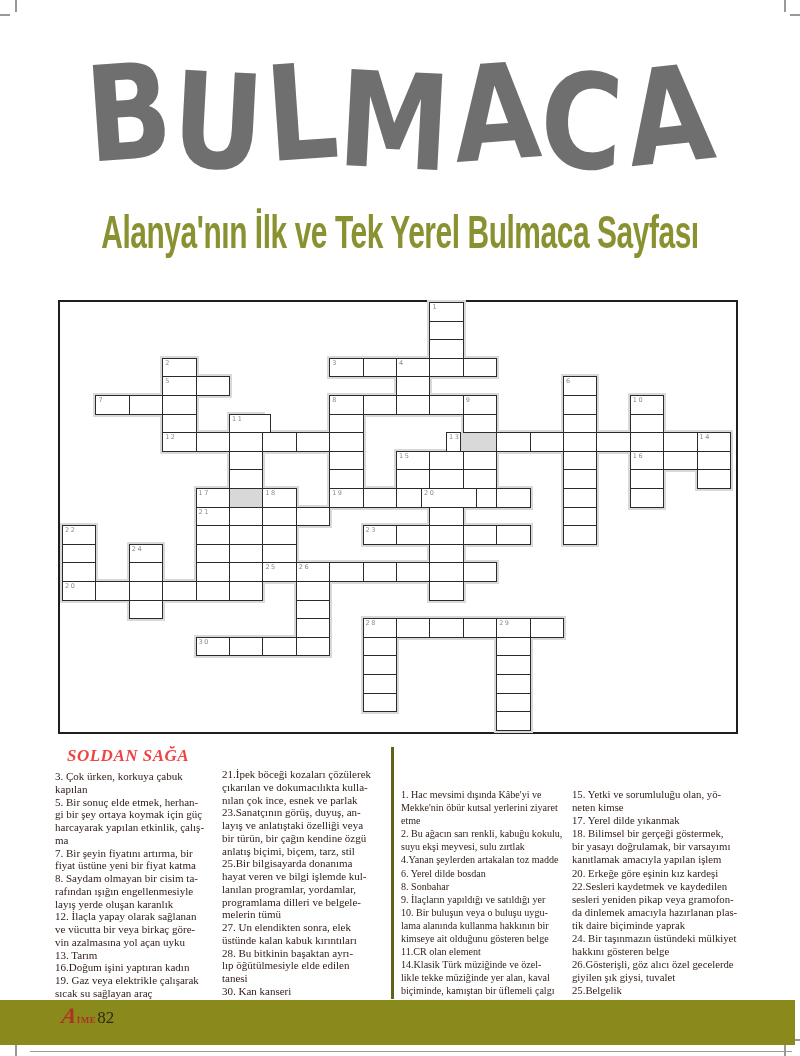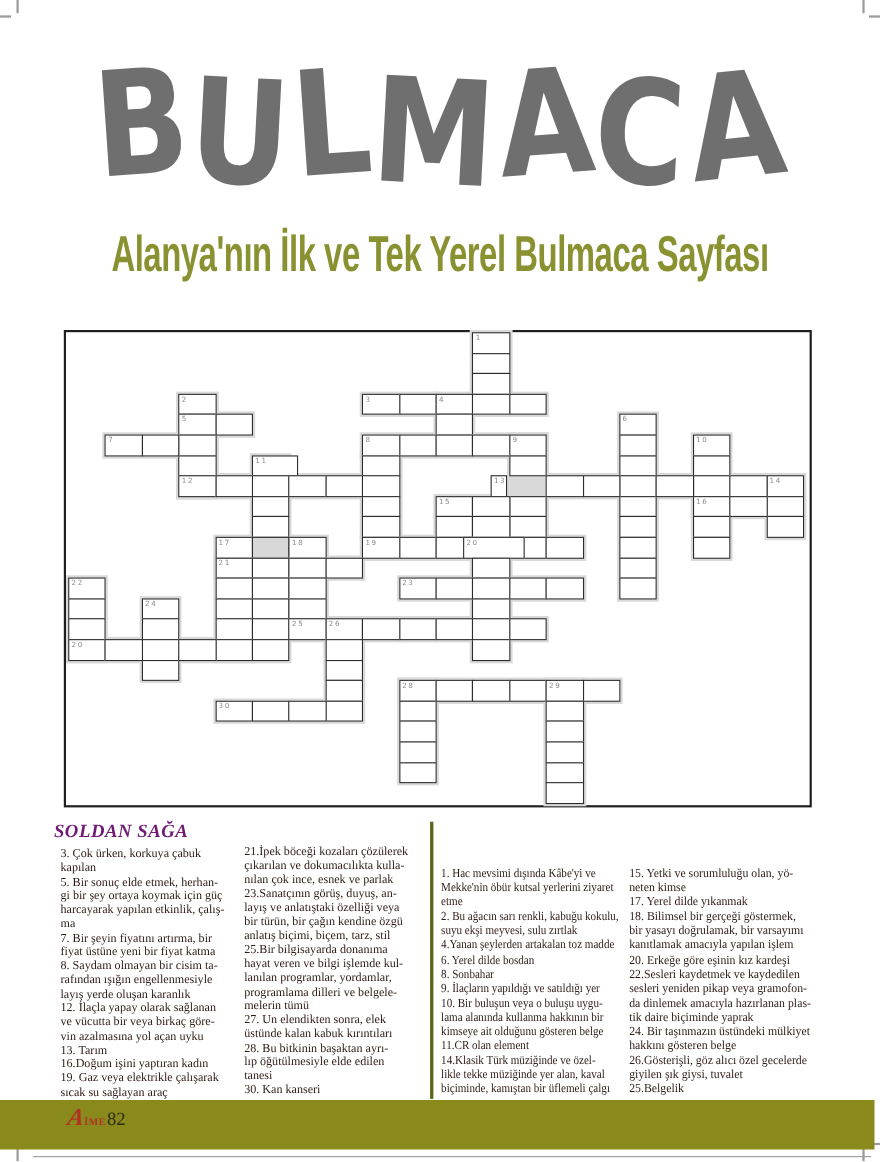--- a/index.html
+++ b/index.html
@@ -298,21 +298,21 @@
         <div class="cell" style="left: 434.2px; top: 390.6px; width: 34.4px; height: 19.6px;"></div>
         <div class="cell" style="left: 434.2px; top: 409.2px; width: 34.4px; height: 19.6px;"></div>
         <div class="cell" style="left: 133.6px; top: 334.8px; width: 34.4px; height: 19.6px;">
           <span class="cnum">30</span>
         </div>
         <div class="cell" style="left: 167px; top: 334.8px; width: 34.4px; height: 19.6px;"></div>
         <div class="cell" style="left: 200.4px; top: 334.8px; width: 34.4px; height: 19.6px;"></div>
       </div>
   </div>
 
-  <div class="sec-header" style="left: 49px; top: 746px; color: #701a75;">SOLDAN SAĞA</div>
+  <div class="sec-header" style="left: 67px; top: 746px; color: #ef4444;">SOLDAN SAĞA</div>
   <div class="divider"></div>
 
   <div class="clue-col col1">
       <div class="line">3. Çok ürken, korkuya çabuk</div>
       <div class="line">kapılan</div>
       <div class="line">5. Bir sonuç elde etmek, herhan-</div>
       <div class="line">gi bir şey ortaya koymak için güç</div>
       <div class="line">harcayarak yapılan etkinlik, çalış-</div>
       <div class="line">ma</div>
       <div class="line">7. Bir şeyin fiyatını artırma, bir</div>

